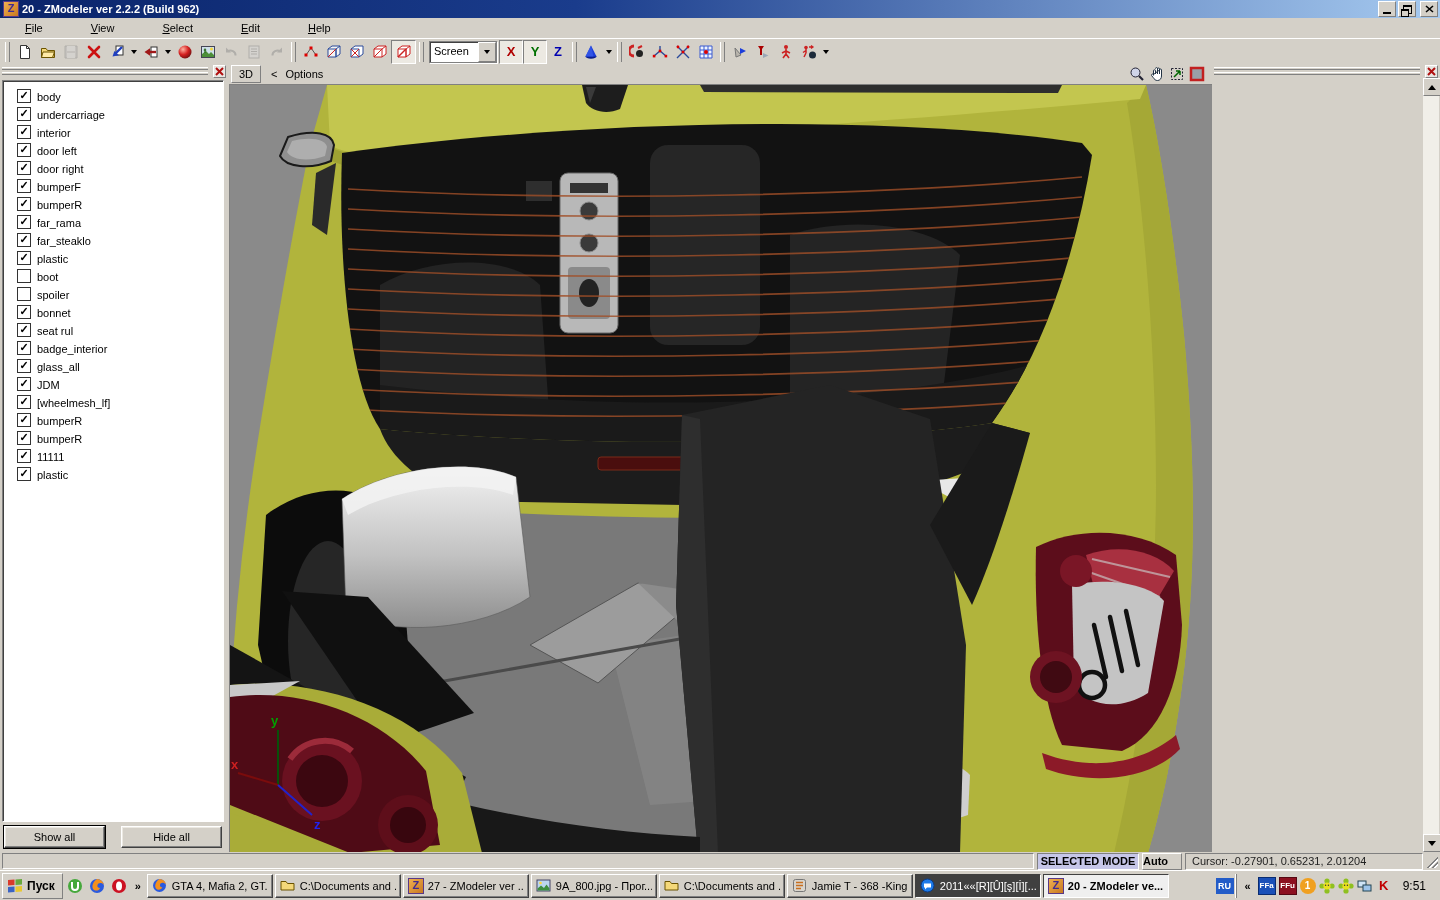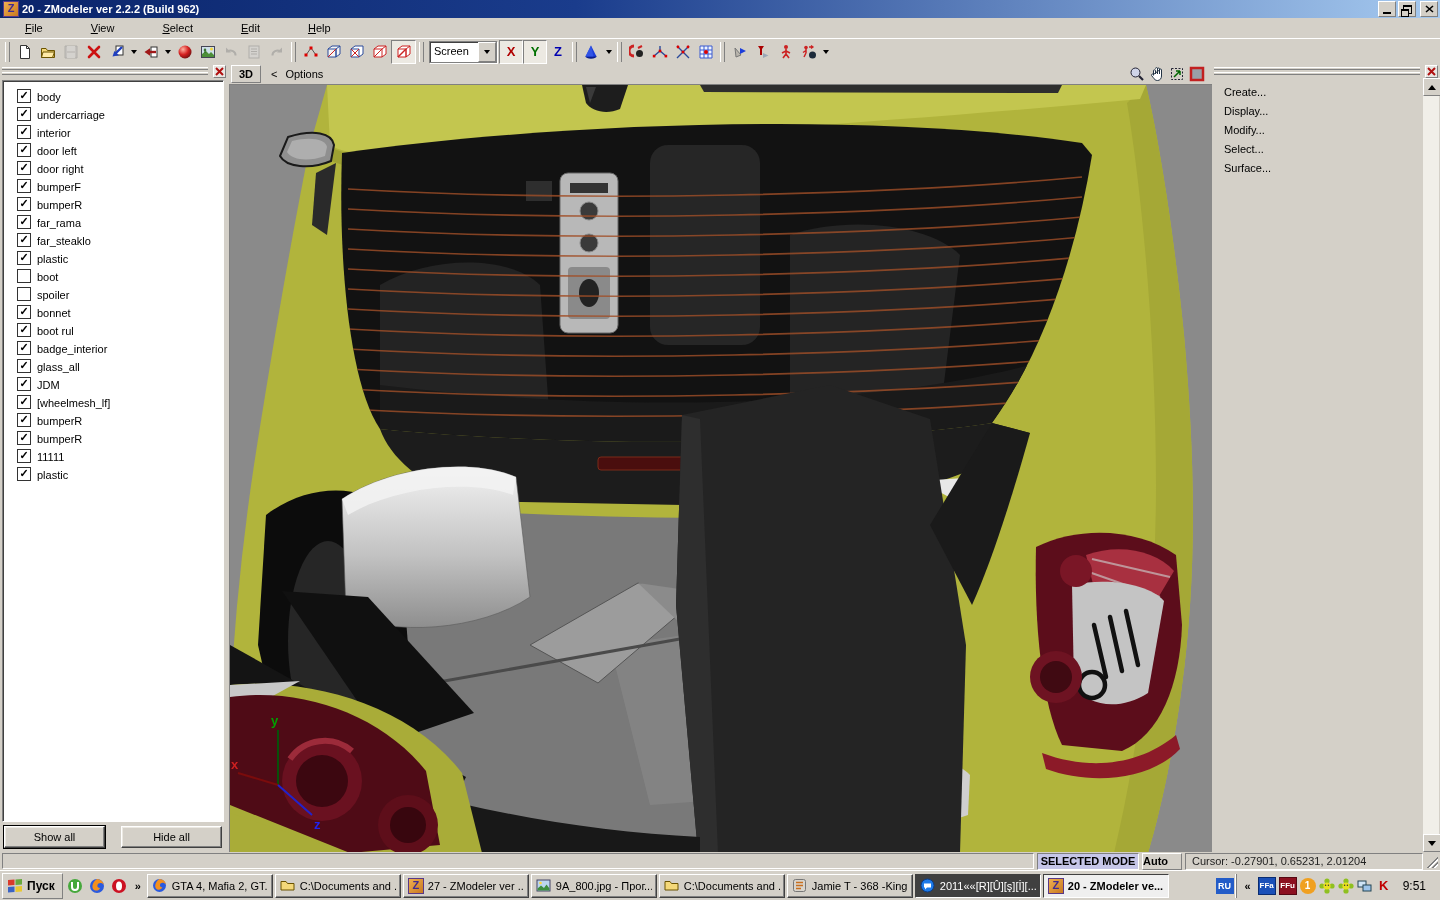--- a/index.html
+++ b/index.html
@@ -60,21 +60,21 @@
   
   #rp-list{position:absolute;left:6px;top:20px;right:22px}
   .rp-item{height:17px;padding:2px 0 0 6px}
   #rp-scroll{position:absolute;right:1px;top:14px;bottom:0;width:16px;background:#f1efe9}
   .sb-btn{position:absolute;left:0;width:16px;height:16px;display:flex;align-items:center;justify-content:center}
   .tri-up{width:0;height:0;border-left:4px solid transparent;border-right:4px solid transparent;border-bottom:5px solid #000}
   .tri-dn{width:0;height:0;border-left:4px solid transparent;border-right:4px solid transparent;border-top:5px solid #000}
   
   #viewport{position:absolute;left:228px;top:64px;width:984px;height:788px;background:#d4d0c8}
   #vp-head{position:absolute;left:0;top:0;right:0;height:20px;display:flex;align-items:center}
-  #vp-tab{width:28px;height:16px;margin-left:3px;font-weight:bold;display:flex;align-items:center;justify-content:center}
+  #vp-tab{width:28px;height:16px;margin-left:3px;font-weight:normal;display:flex;align-items:center;justify-content:center}
   #vp-crumb{margin-left:10px;display:flex;gap:8px;align-items:center;flex:1}
   .vp-icons{display:flex;gap:2px;margin-right:6px}
   .vp-icon{width:18px;height:18px;display:flex;align-items:center;justify-content:center}
   #canvas-wrap{position:absolute;left:1px;top:20px;width:982px;height:768px;border-top:1px solid #808080;border-left:1px solid #808080}
   
   #statusbar{position:absolute;left:0;top:852px;width:1440px;height:18px;background:#d4d0c8;
      display:flex;align-items:center;gap:3px;padding:0 2px;box-sizing:border-box}
   .sb-blank{flex:1;height:14px}
   .sb-mode{width:100px;height:14px;background:#c6c6e8;font-weight:bold;text-align:center;padding-top:1px}
   .sb-auto{width:38px;height:14px;font-weight:bold;text-align:left;padding-top:1px}
@@ -396,21 +396,21 @@
     <div class="layer-row">
         <span class="cb"></span>
         <span>spoiler</span>
       </div>
     <div class="layer-row">
         <span class="cb checked"></span>
         <span>bonnet</span>
       </div>
     <div class="layer-row">
         <span class="cb checked"></span>
-        <span>boot rul</span>
+        <span>seat rul</span>
       </div>
     <div class="layer-row">
         <span class="cb checked"></span>
         <span>badge_interior</span>
       </div>
     <div class="layer-row">
         <span class="cb checked"></span>
         <span>glass_all</span>
       </div>
     <div class="layer-row">
@@ -618,27 +618,20 @@
 <div id="right-panel" class="panel">
   <div class="panel-head">
     <div class="ridge"></div>
     <div class="ridge"></div>
     <div class="panel-close">
       <svg width="9" height="9">
           <path d="M1 1 L8 8 M8 1 L1 8" stroke="#b01010" stroke-width="2"></path>
         </svg>
     </div>
   </div>
-  <div id="rp-list">
-    <div class="rp-item">Create...</div>
-    <div class="rp-item">Display...</div>
-    <div class="rp-item">Modify...</div>
-    <div class="rp-item">Select...</div>
-    <div class="rp-item">Surface...</div>
-  </div>
   <div id="rp-scroll">
     <div class="sb-btn raised-thin" style="top:0">
         <div class="tri-up"></div>
       </div>
     <div class="sb-btn raised-thin" style="bottom:0">
         <div class="tri-dn"></div>
       </div>
   </div>
 </div>
 

